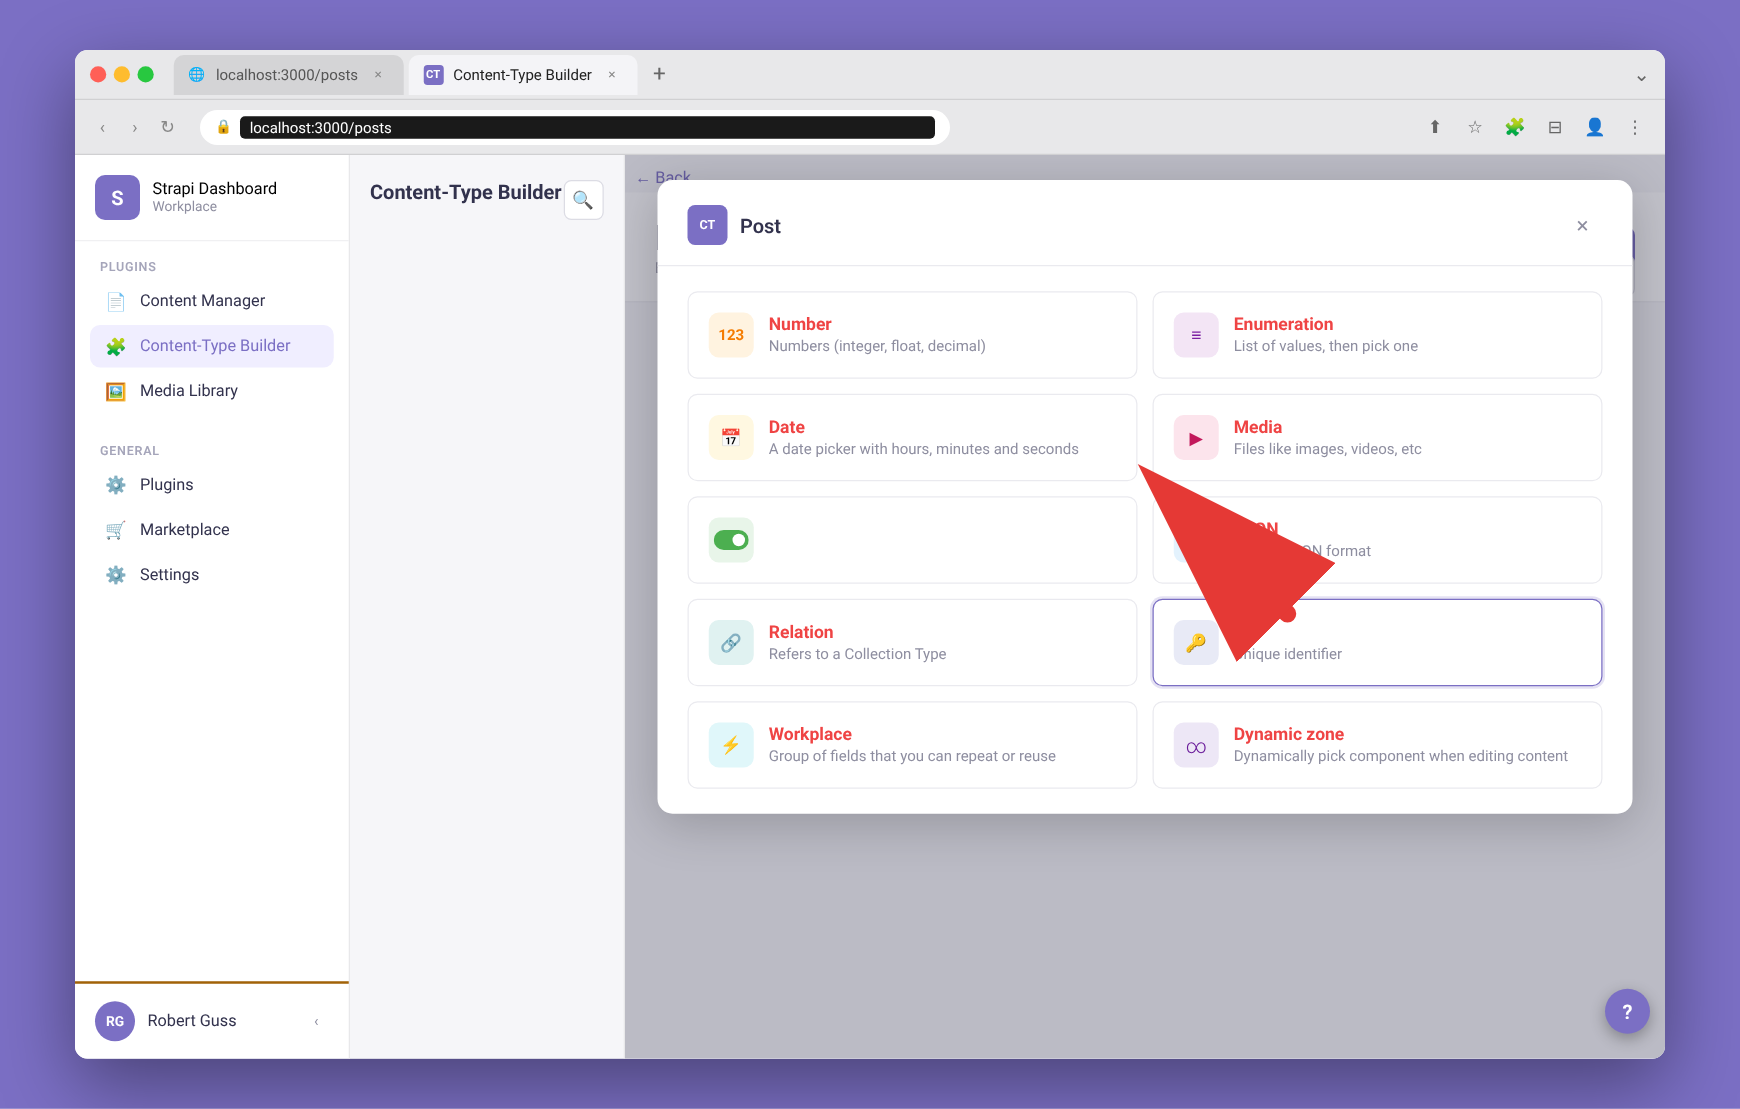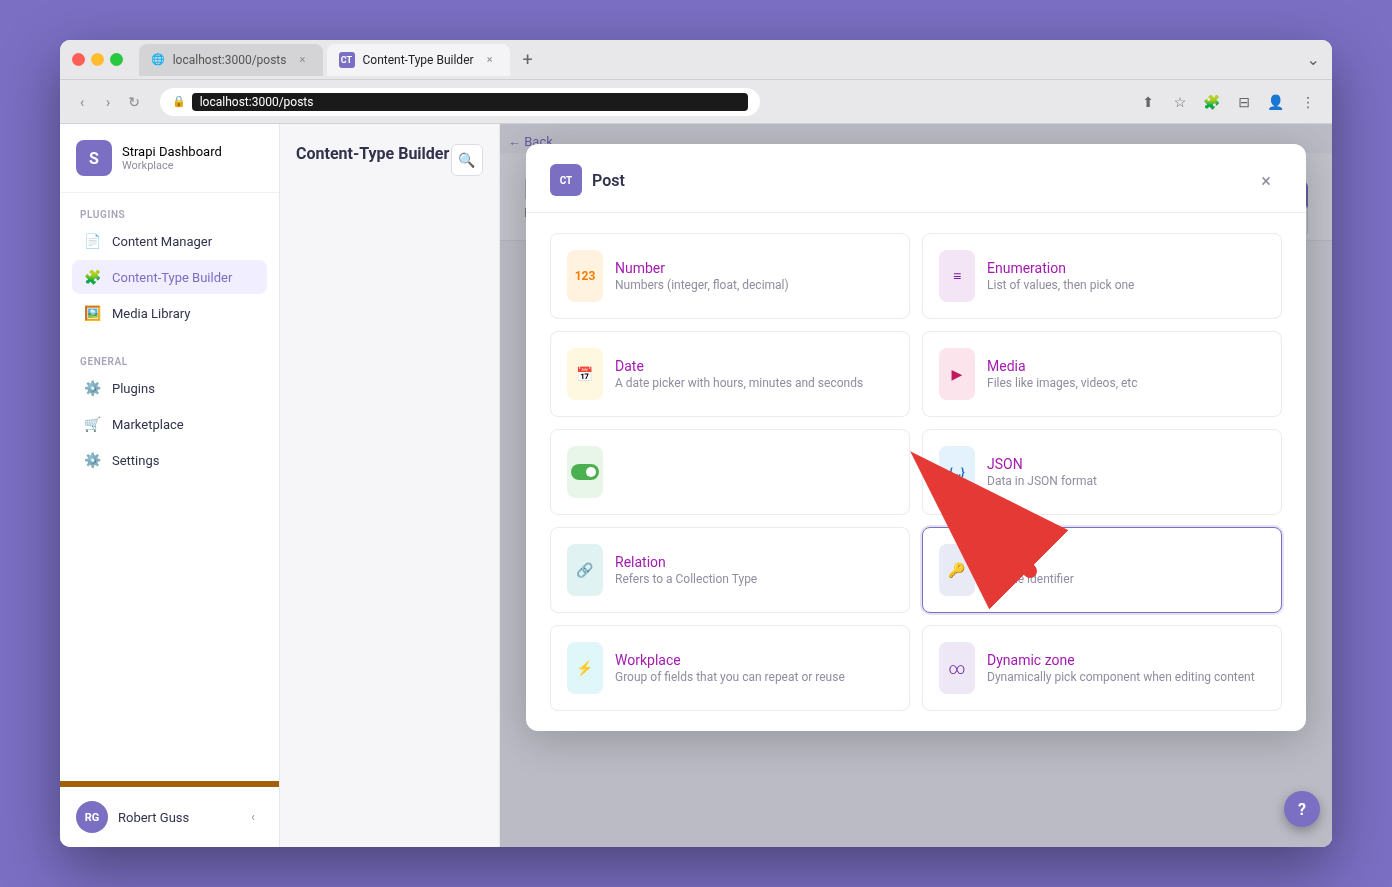--- a/index.html
+++ b/index.html
@@ -284,21 +284,21 @@
 
     .sidebar-item.active .sidebar-icon { color: #7b6fc4; }
 
     .sidebar-spacer { flex: 1; }
 
     .sidebar-user {
       display: flex;
       align-items: center;
       gap: 10px;
       padding: 14px 16px;
-      border-top: 6px solid #a16207;
+      border-top: 2px solid #a16207;
     }
 
     .user-avatar {
       width: 32px;
       height: 32px;
       border-radius: 50%;
       background: #7b6fc4;
       display: flex;
       align-items: center;
       justify-content: center;
@@ -563,21 +563,21 @@
       transition: border-color 0.15s, box-shadow 0.15s;
     }
 
     .field-card.highlighted {
       border-color: #7b6fc4;
       box-shadow: 0 0 0 2px rgba(123, 111, 196, 0.2);
     }
 
     .field-icon {
       width: 36px;
-      height: 52px;
+      height: 36px;
       border-radius: 8px;
       display: flex;
       align-items: center;
       justify-content: center;
       font-size: 16px;
       flex-shrink: 0;
     }
 
     .field-icon.orange { background: #fff3e0; color: #f57c00; }
     .field-icon.purple { background: #f3e5f5; color: #7b1fa2; }
@@ -590,22 +590,22 @@
     .field-icon.cyan { background: #e0f7fa; color: #0097a7; }
     .field-icon.light-purple { background: #ede7f6; color: #6a1b9a; }
 
     .field-info {
       display: flex;
       flex-direction: column;
     }
 
     .field-name {
       font-size: 14px;
-      font-weight: 400;
-      color: #a21caf;
+      font-weight: 700;
+      color: #ef4444;
     }
 
     .field-desc {
       font-size: 12px;
       color: #8e8ea0;
       margin-top: 2px;
     }
 
     
     .modal-body::-webkit-scrollbar {

